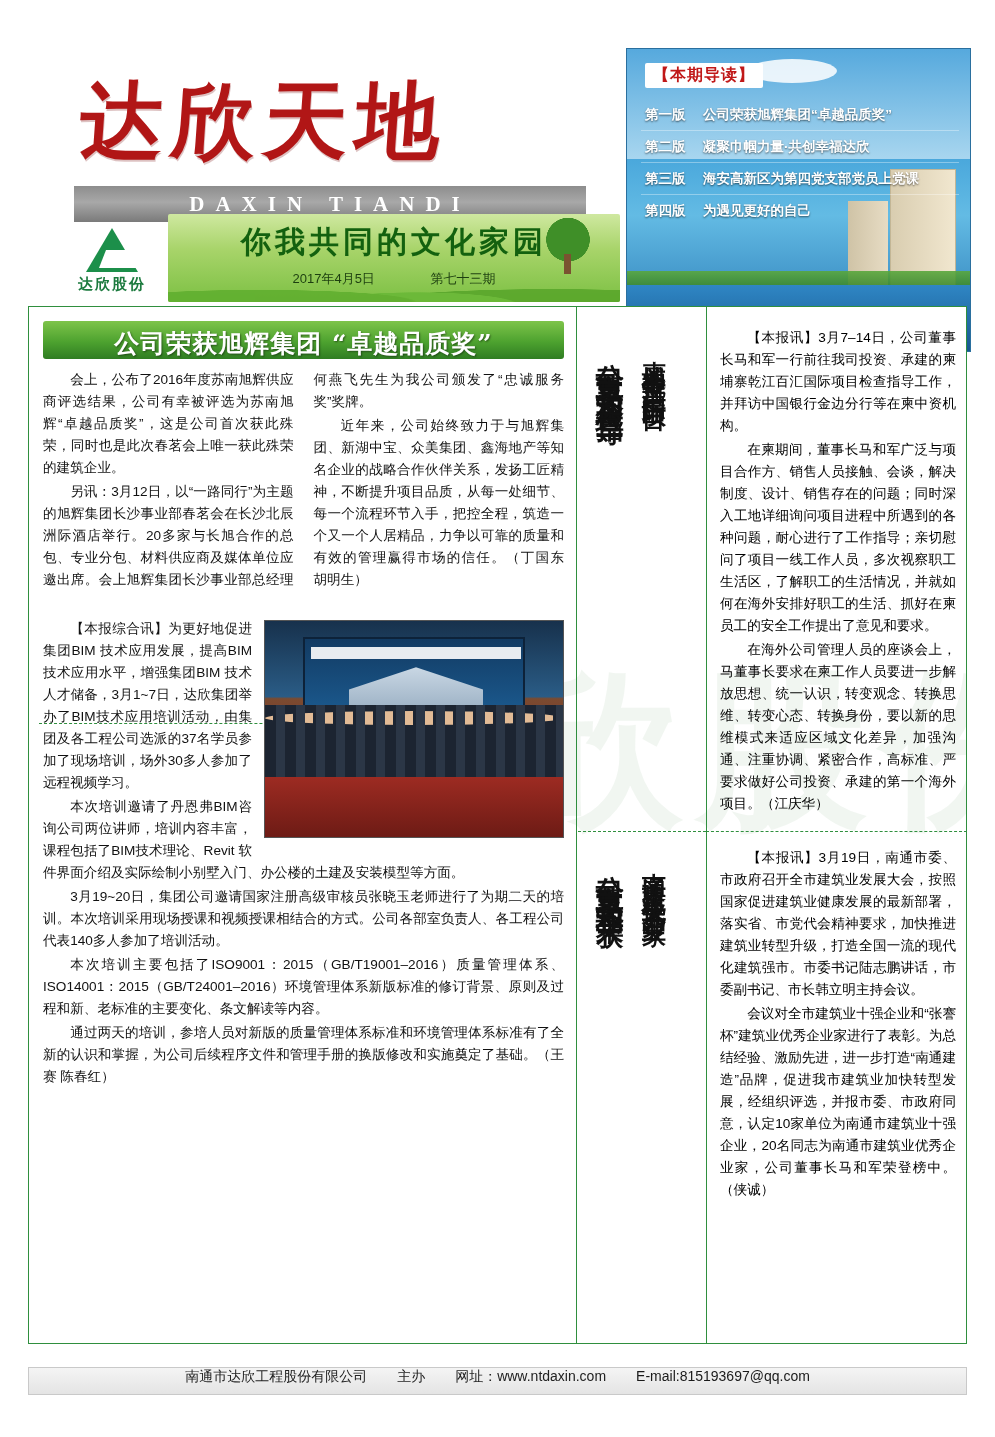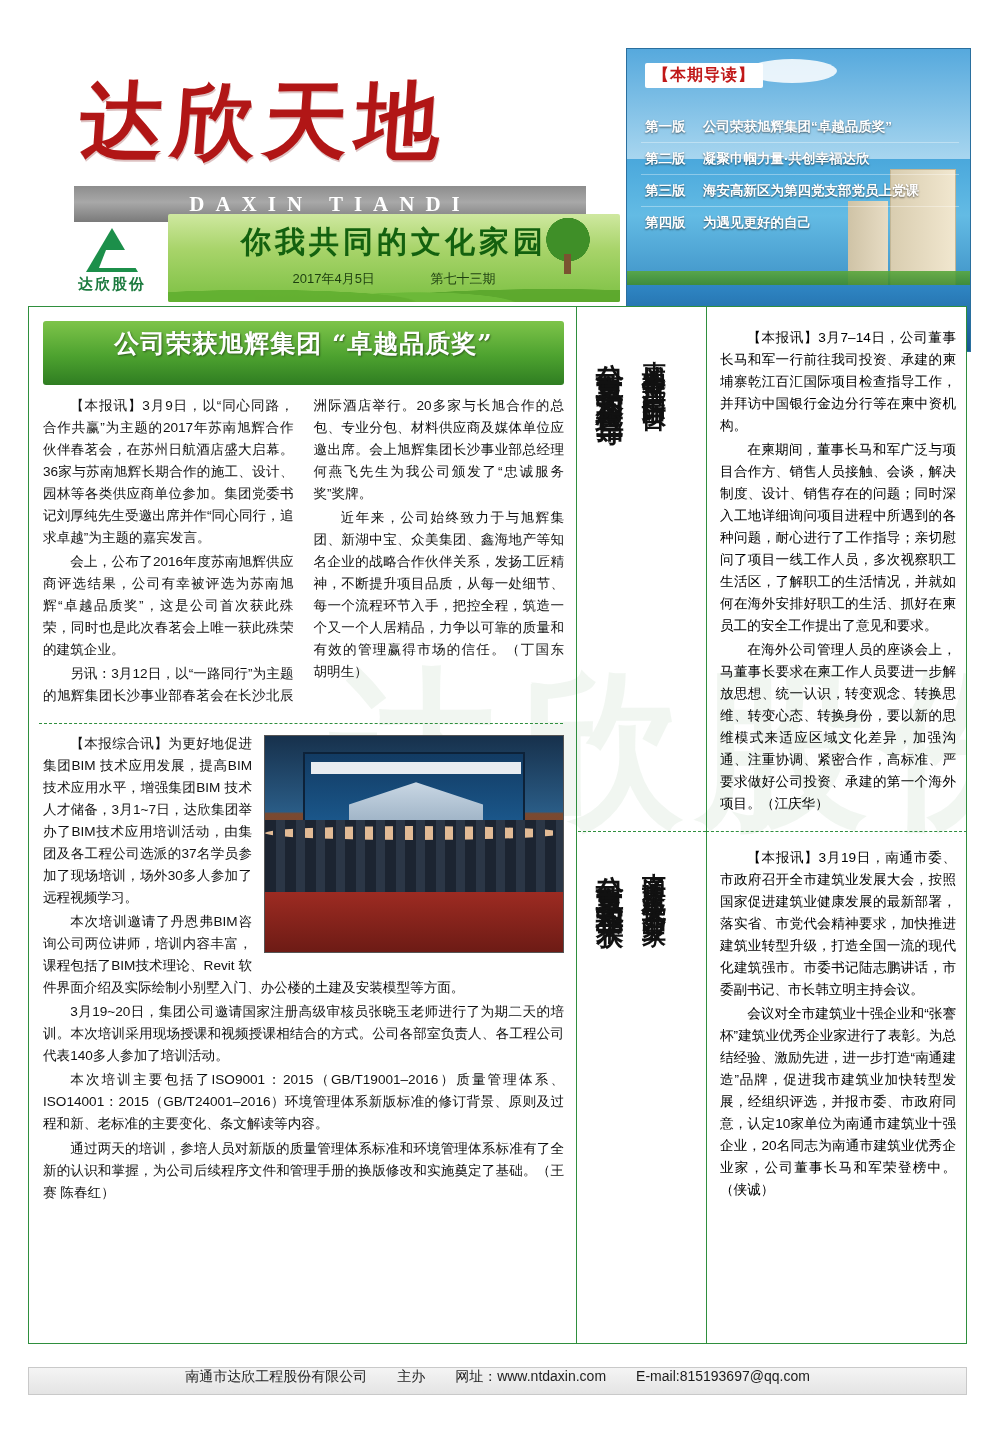--- a/index.html
+++ b/index.html
@@ -180,21 +180,21 @@
     position: absolute; left: 18px; top: 14px;
     background: #ffffff;
     color: #c01818;
     font-size: 16px;
     font-weight: bold;
     padding: 2px 8px;
     letter-spacing: 1px;
     border-radius: 2px;
     z-index: 5;
   }
-  .toc-list { position:absolute; left:14px; top:50px; width: 318px; z-index:5;margin-top:12px; }
+  .toc-list { position:absolute; left:14px; top:50px; width: 318px; z-index:5; }
   .toc-item {
     display: flex; align-items: center;
     height: 32px;
     color: #fff;
     font-size: 13.5px;
     font-weight: bold;
     text-shadow: 0 1px 2px rgba(0,0,0,.6);
     border-bottom: 1px solid rgba(255,255,255,.35);
     padding: 0 4px;
   }
@@ -231,21 +231,21 @@
   }
   .col-right {
     position: absolute; left: 549px; top: 0;
     width: 389px; height: 100%;
     z-index: 2;
   }
 
   
   .headline {
     position: relative;
-    height: 64px;
+    height: 38px;
     margin: 4px 0 10px 0;
     background: linear-gradient(to bottom, #7ec44a 0%, #4da22f 55%, #2f7d22 100%);
     border-radius: 3px;
     color: #fff;
     font-family: "DejaVu Serif", "Liberation Serif", serif;
     font-size: 25px;
     font-weight: bold;
     letter-spacing: 1px;
     line-height: 46px;
     text-align: center;
@@ -412,21 +412,20 @@
 
   <div class="content">
 
     <div class="watermark">达欣股份</div>
 
     <div class="col-left">
 
       <div class="headline">公司荣获旭辉集团 “卓越品质奖”</div>
 
       <div class="article two-col">
-        <p>【本报讯】3月9日，以“同心同路，合作共赢”为主题的2017年苏南旭辉合作伙伴春茗会，在苏州日航酒店盛大启幕。36家与苏南旭辉长期合作的施工、设计、园林等各类供应商单位参加。集团党委书记刘厚纯先生受邀出席并作“同心同行，追求卓越”为主题的嘉宾发言。</p>
         <p>会上，公布了2016年度苏南旭辉供应商评选结果，公司有幸被评选为苏南旭辉“卓越品质奖”，这是公司首次获此殊荣，同时也是此次春茗会上唯一获此殊荣的建筑企业。</p>
         <p>另讯：3月12日，以“一路同行”为主题的旭辉集团长沙事业部春茗会在长沙北辰洲际酒店举行。20多家与长旭合作的总包、专业分包、材料供应商及媒体单位应邀出席。会上旭辉集团长沙事业部总经理何燕飞先生为我公司颁发了“忠诚服务奖”奖牌。</p>
         <p>近年来，公司始终致力于与旭辉集团、新湖中宝、众美集团、鑫海地产等知名企业的战略合作伙伴关系，发扬工匠精神，不断提升项目品质，从每一处细节、每一个流程环节入手，把控全程，筑造一个又一个人居精品，力争以可靠的质量和有效的管理赢得市场的信任。（丁国东　胡明生）</p>
       </div>
 
       <div class="sep"></div>
 
       <div style="height:26px"></div>
 
 

